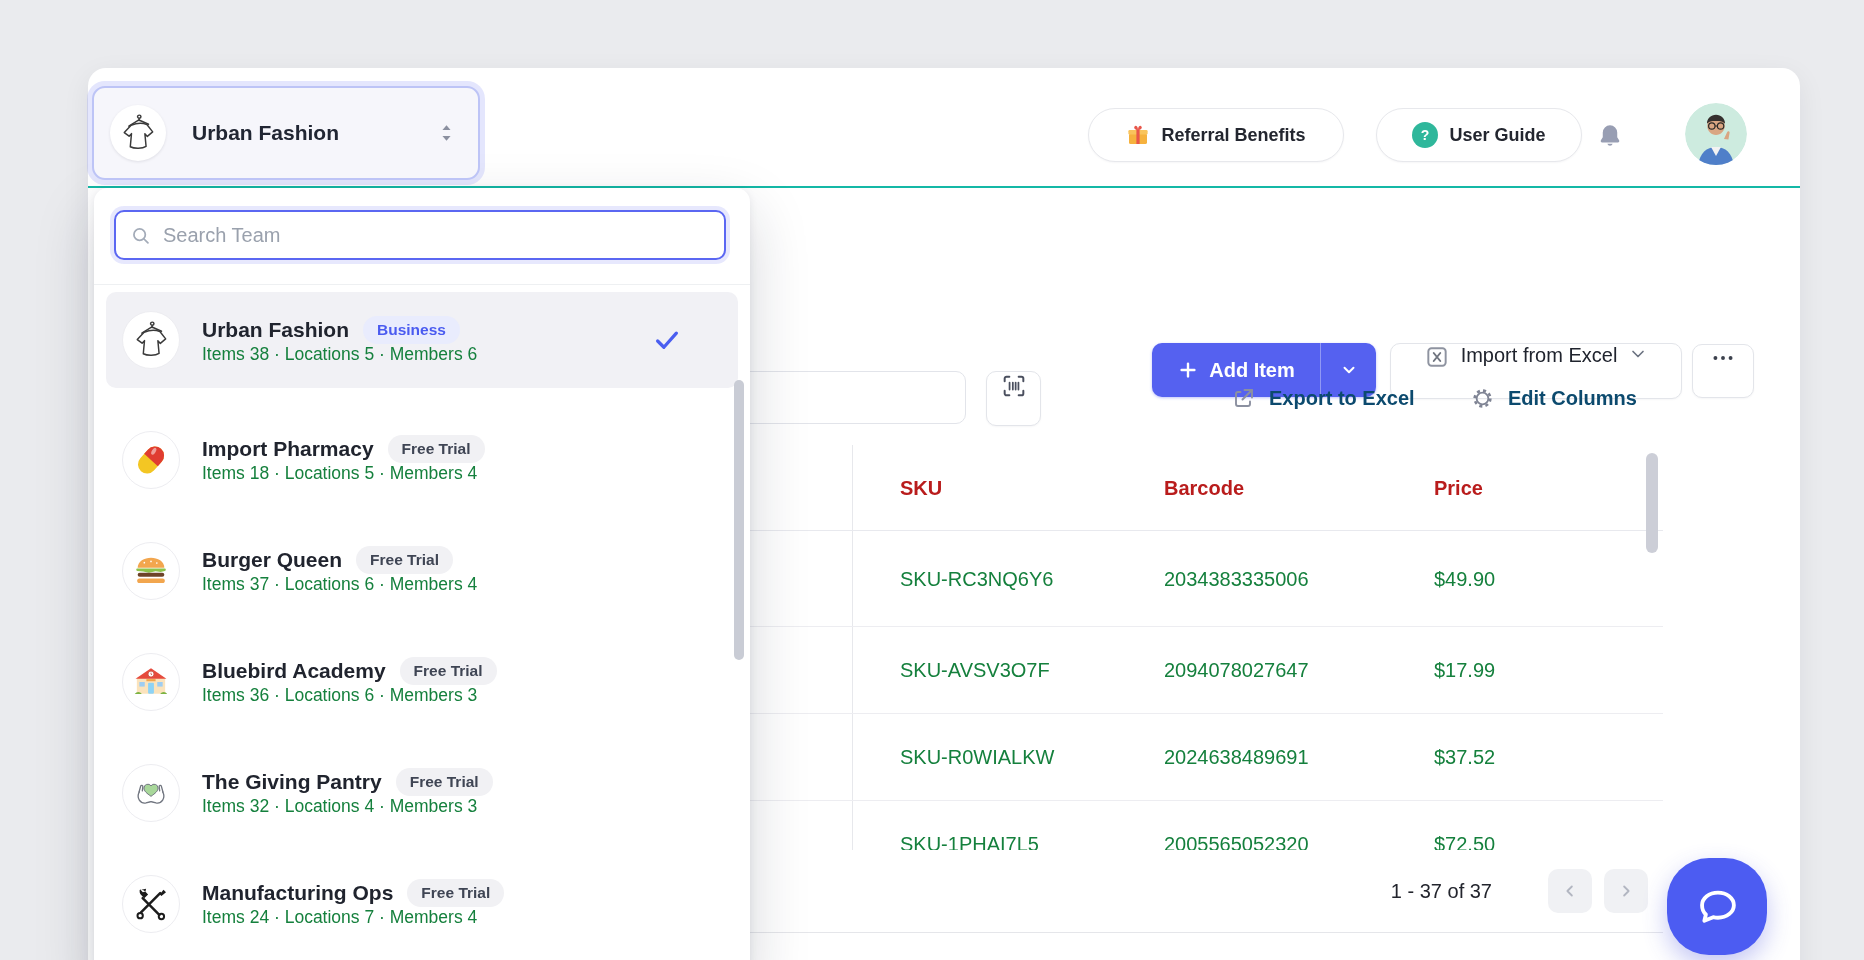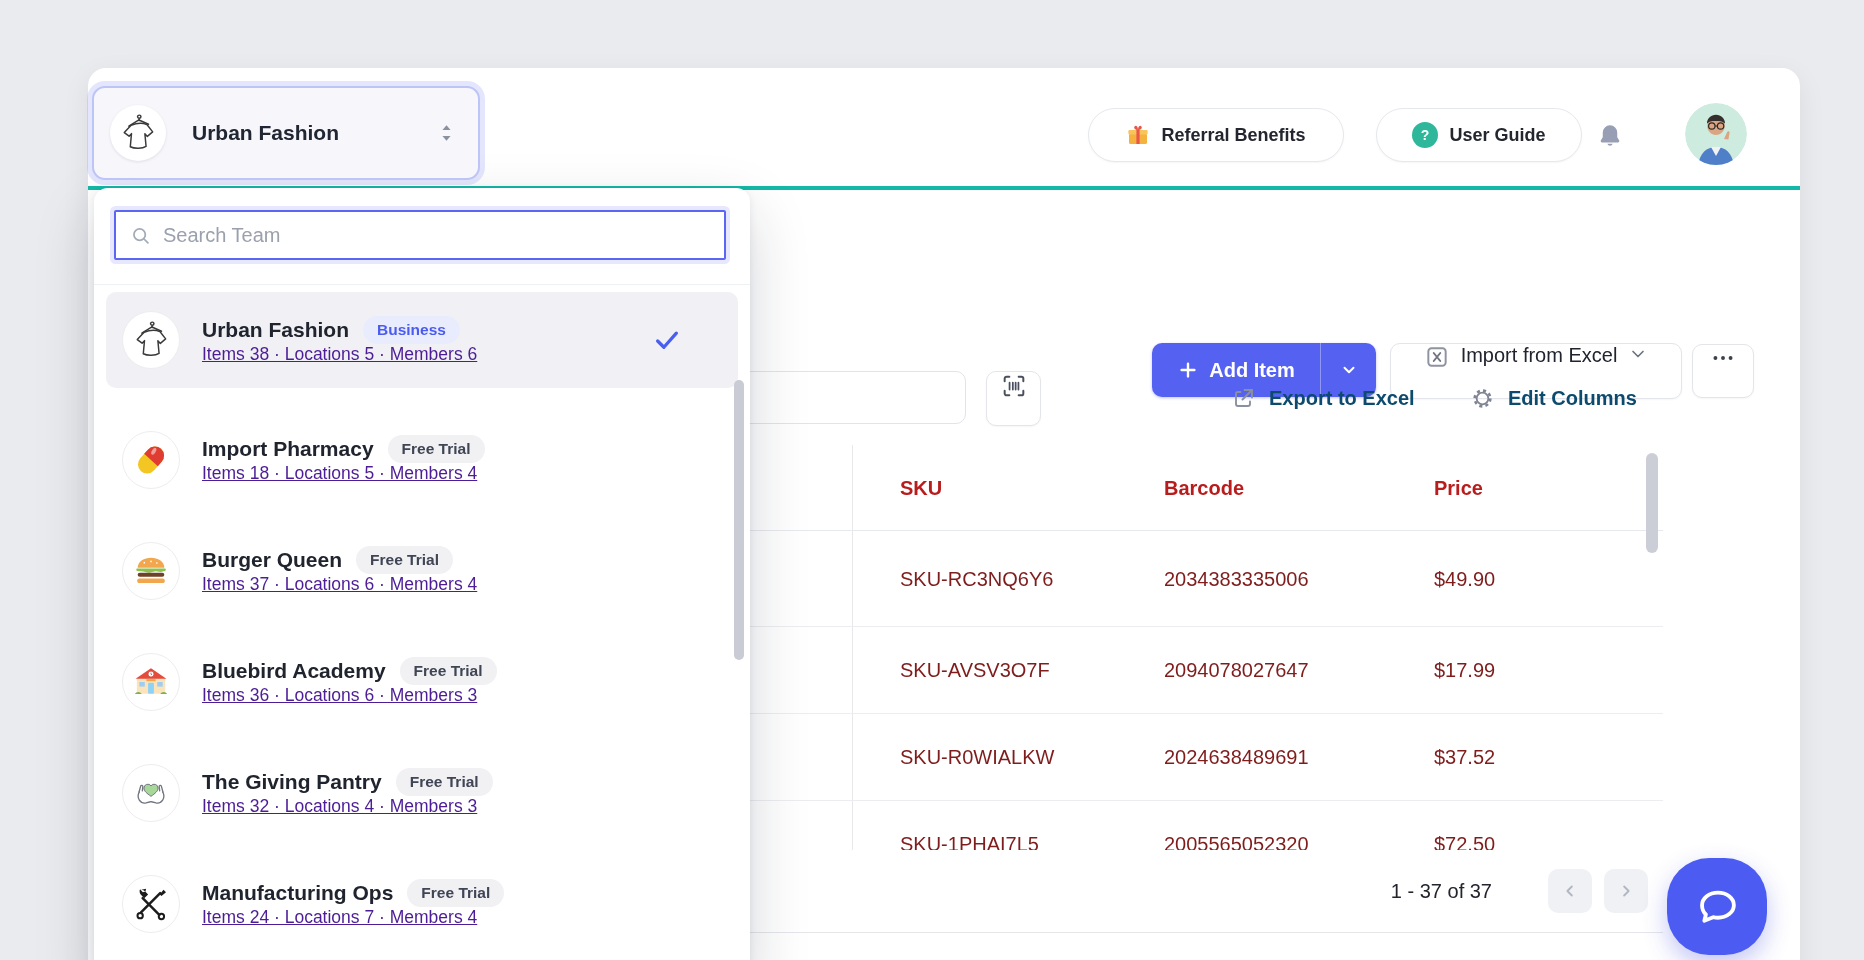--- a/index.html
+++ b/index.html
@@ -1,21 +1,21 @@
 <!DOCTYPE html>
 <html><head>
 <meta charset="utf-8">
 <style>
   html,body{margin:0;padding:0;background:#e7e8ec;font-family:"Liberation Sans",sans-serif;}
   #stage{position:relative;width:1864px;height:960px;overflow:hidden;background:#eaebee;}
 
   
   .card{position:absolute;left:88px;top:68px;width:1712px;height:930px;background:#fff;
         border-radius:18px;box-shadow:0 8px 28px rgba(25,28,45,.07);}
-  .card-header{position:absolute;left:0;top:0;width:100%;height:118px;border-bottom:4px solid #14b8a6;}
+  .card-header{position:absolute;left:0;top:0;width:100%;height:118px;border-bottom:2px solid #14b8a6;}
 
   .pill-btn{position:absolute;top:40px;height:52px;display:flex;align-items:center;justify-content:center;
         gap:11px;background:#fff;border:1px solid #e7e8ec;border-radius:28px;
         box-shadow:0 1px 2px rgba(16,24,40,.04);cursor:pointer;}
   .pill-btn span{font-size:18px;font-weight:700;color:#23262f;}
   .icon-bell{position:absolute;left:1500px;top:46px;width:44px;height:44px;display:flex;align-items:center;justify-content:center;cursor:pointer;}
   .avatar{position:absolute;left:1597px;top:35px;width:62px;height:62px;border-radius:50%;overflow:hidden;cursor:pointer;}
 
   
   .btn-add{position:absolute;left:1064px;top:275px;width:224px;height:54px;background:#5561f0;
@@ -38,21 +38,21 @@
   .text-action span{font-size:20px;font-weight:700;color:#0c4a6e;}
   .ta-export{left:1232px;}
   .ta-columns{left:1470px;}
 
   
   .table-wrap{position:absolute;left:620px;top:445px;width:1043px;height:405px;overflow:hidden;}
   .col-divider{position:absolute;left:232px;top:0;width:1px;height:100%;background:#e7e8ec;}
   .t-head{position:relative;height:85px;border-bottom:1px solid #e8e9ee;}
   .t-row{position:relative;height:86px;border-bottom:1px solid #ededf1;}
   .t-row.first{height:95px;}
-  .cell{position:absolute;top:50%;transform:translateY(-50%);font-size:20px;color:#7f1d1d;white-space:nowrap;}
+  .cell{position:absolute;top:50%;transform:translateY(-50%);font-size:20px;color:#15803d;white-space:nowrap;}
   .t-head .cell{font-weight:700;color:#b91c1c;}
   .c-sku{left:280px;} .c-bar{left:544px;} .c-price{left:814px;}
   .t-scrollbar{position:absolute;left:1026px;top:8px;width:12px;height:100px;border-radius:6px;background:#ccced7;}
 
   .table-footer{position:absolute;left:620px;top:850px;width:1043px;height:83px;border-bottom:1px solid #e5e6ea;
         display:flex;align-items:center;justify-content:flex-end;gap:12px;padding-right:15px;box-sizing:border-box;}
   .pg-label{font-size:20px;color:#23252d;margin-right:44px;}
   .pg-btn{width:44px;height:44px;border-radius:10px;background:#f0f1f4;display:flex;align-items:center;justify-content:center;cursor:pointer;}
 
   
@@ -62,37 +62,37 @@
         padding:0 24px 0 16px;z-index:60;cursor:pointer;}
   .team-selector .ts-avatar{width:56px;height:56px;border-radius:50%;background:#fff;display:flex;
         align-items:center;justify-content:center;box-shadow:0 1px 3px rgba(20,24,40,.10);}
   .team-selector .ts-label{margin-left:26px;font-size:21px;font-weight:700;color:#212633;}
   .team-selector .ts-sort{margin-left:auto;}
 
   
   .dropdown{position:absolute;left:94px;top:188px;width:656px;height:790px;background:#fff;border-radius:14px;
         box-shadow:0 24px 60px rgba(22,25,49,.18),0 2px 8px rgba(22,25,49,.08);z-index:50;}
   .dd-search{position:absolute;left:20px;top:22px;width:612px;height:50px;box-sizing:border-box;
-        border:2px solid #5b67f2;border-radius:2px;box-shadow:0 0 0 4px rgba(91,103,242,.15);
+        border:2px solid #5b67f2;border-radius:10px;box-shadow:0 0 0 4px rgba(91,103,242,.15);
         display:flex;align-items:center;padding:0 14px;gap:10px;background:#fff;}
   .dd-search input{flex:1;border:none;outline:none;font-family:inherit;font-size:20px;color:#333;background:transparent;}
   .dd-search input::placeholder{color:#9aa1ad;}
   .dd-divider{position:absolute;left:0;top:96px;width:100%;height:1px;background:#eef0f2;}
   .dd-list{position:absolute;left:12px;top:104px;width:632px;}
   .team-row{position:relative;display:flex;align-items:center;height:111px;padding-left:16px;box-sizing:border-box;cursor:pointer;}
   .team-row.selected{height:96px;background:#f1f1f5;border-radius:10px;margin-bottom:16px;}
   .tr-avatar{width:56px;height:56px;border-radius:50%;background:#fff;border:1px solid #ededf1;
         display:flex;align-items:center;justify-content:center;flex:0 0 auto;}
   .tr-text{margin-left:22px;}
   .tr-title-line{display:flex;align-items:center;gap:14px;}
   .tr-name{font-size:21px;font-weight:700;color:#20242e;white-space:nowrap;}
   .badge{font-size:15.5px;font-weight:700;border-radius:16px;padding:5px 14px;white-space:nowrap;}
   .badge-business{color:#4a5bf0;background:#e9ecfd;}
   .badge-trial{color:#3f4554;background:#f1f1f4;}
-  .tr-meta{margin-top:0;font-size:17.5px;color:#4c1d95;white-space:nowrap;text-decoration:underline;}
+  .tr-meta{margin-top:0;font-size:17.5px;color:#15803d;white-space:nowrap;}
   .tr-check{position:absolute;right:56px;top:33px;}
   .dd-scrollbar{position:absolute;right:6px;top:192px;width:10px;height:280px;border-radius:5px;background:#c9ccd5;}
 
   
   .chat-fab{position:absolute;left:1667px;top:858px;width:100px;height:97px;border-radius:42px;background:#4c5cf2;
         display:flex;align-items:center;justify-content:center;z-index:70;cursor:pointer;
         box-shadow:0 10px 24px rgba(60,70,220,.30);}
   svg{display:block;}
 </style>
 </head>

